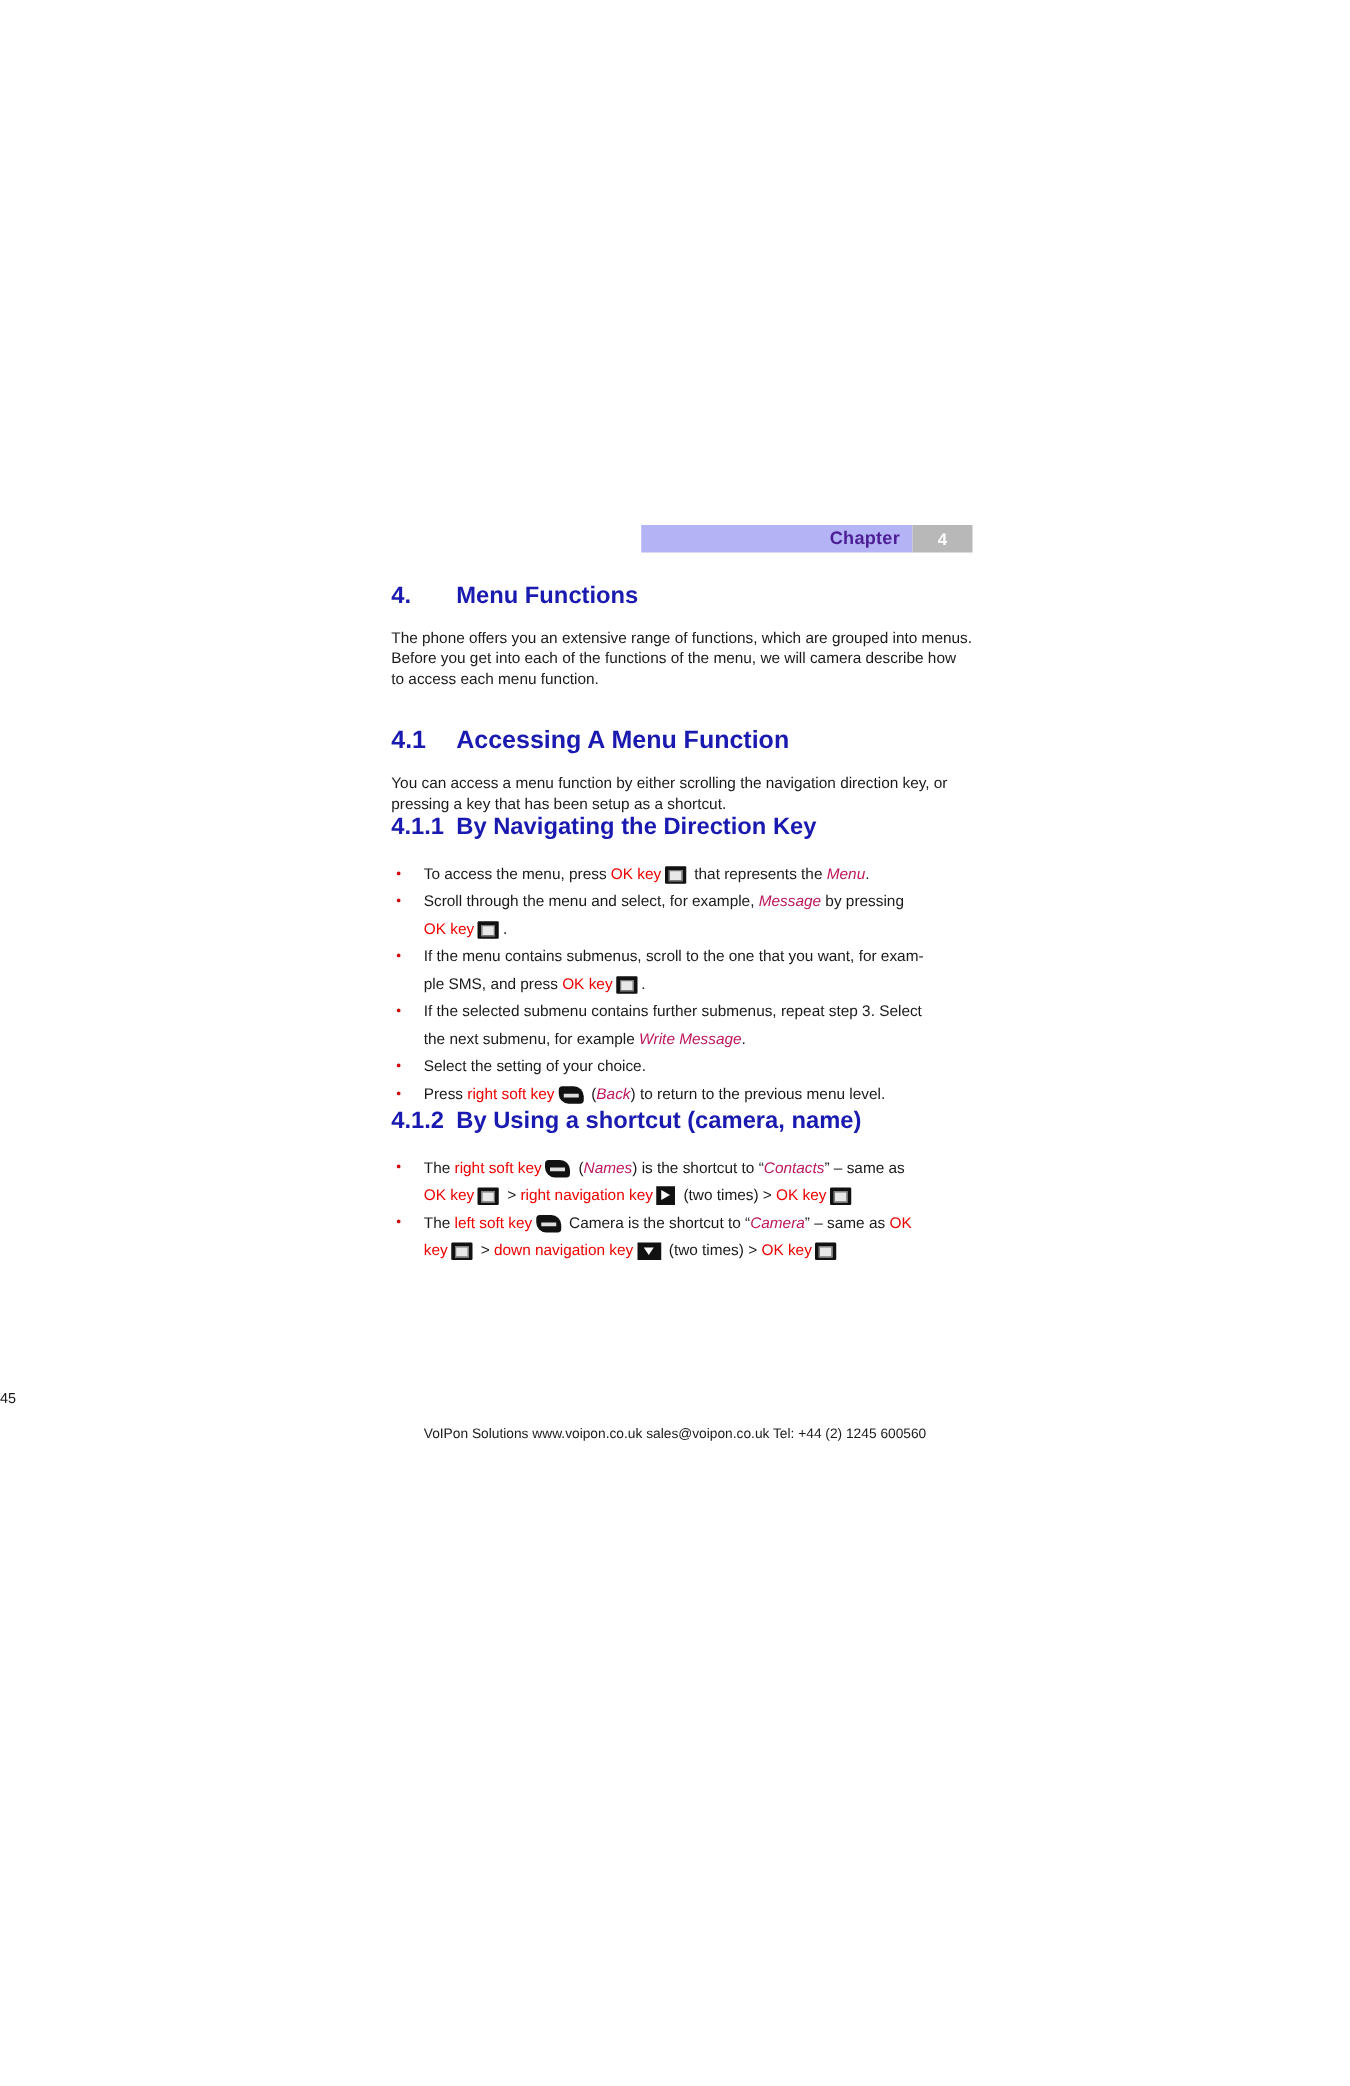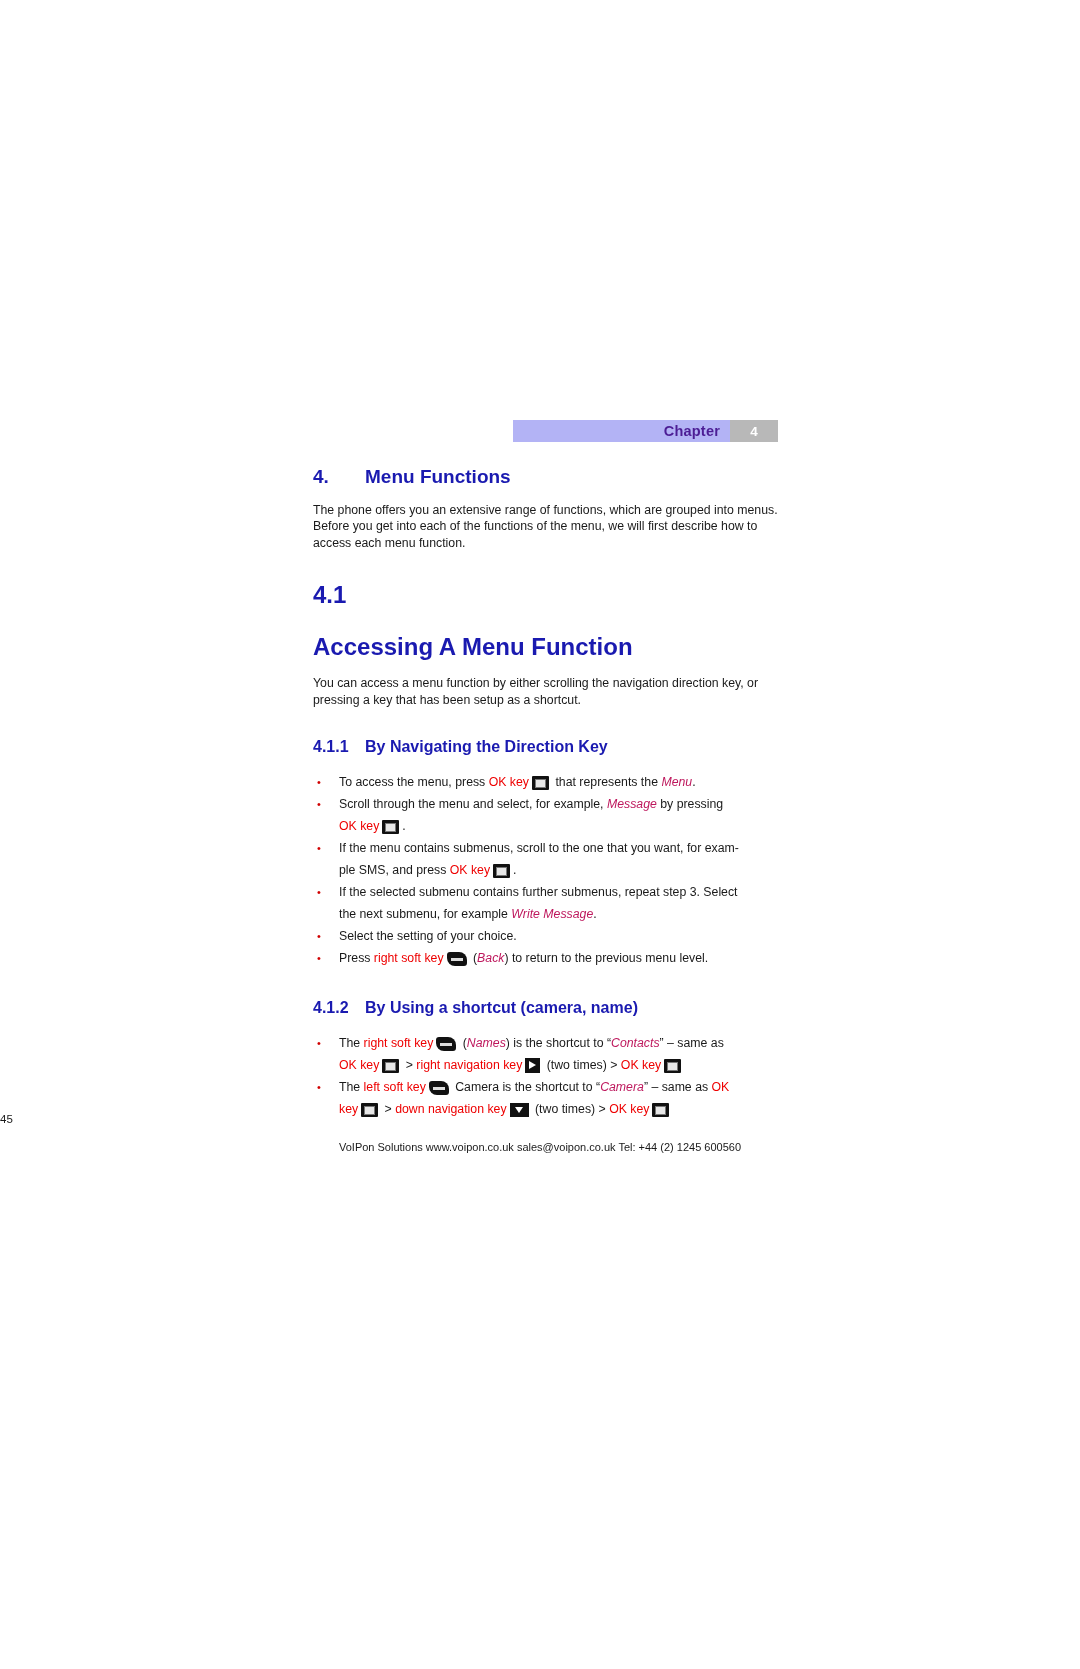--- a/index.html
+++ b/index.html
@@ -76,30 +76,28 @@
     display: flex;
   }
   h1.h-main {
     font-size: 19px;
     margin-top: 24px;
     margin-bottom: 14px;
   }
   h1.h-main .num { width: 52px; flex: 0 0 52px; }
 
   h2.h-sub {
-    font-size: 24px;
+    font-size: 20px;
     margin-top: 30px;
     margin-bottom: 14px;
-    flex-direction: column;
   }
   h2.h-sub .num { width: 52px; flex: 0 0 52px; }
 
   h3.h-subsub {
-    font-size: 16px;
-    margin-top: 30px;
+    font-size: 19px;
     margin-bottom: 15px;
   }
   h3.h-subsub .num { width: 52px; flex: 0 0 52px; }
 
   
   p.body {
     font-size: 12.3px;
     line-height: 16.4px;
     margin: 0 0 0 0;
     text-align: left;
@@ -236,21 +234,21 @@
       <div class="num-box">
         <span>4</span>
       </div>
     </div>
 
     <h1 class="h-main">
       <span class="num">4.</span>
       <span>Menu Functions</span>
     </h1>
 
-    <p class="body">The phone offers you an extensive range of functions, which are grouped into menus. Before you get into each of the functions of the menu, we will first describe how to access each menu function.</p>
+    <p class="body">The phone offers you an extensive range of functions, which are grouped into menus. Before you get into each of the functions of the menu, we will camera describe how to access each menu function.</p>
 
     <h2 class="h-sub">
       <span class="num">4.1</span>
       <span>Accessing A Menu Function</span>
     </h2>
 
     <p class="body">You can access a menu function by either scrolling the navigation direction key, or pressing a key that has been setup as a shortcut.</p>
 
     <h3 class="h-subsub">
       <span class="num">4.1.1</span>

